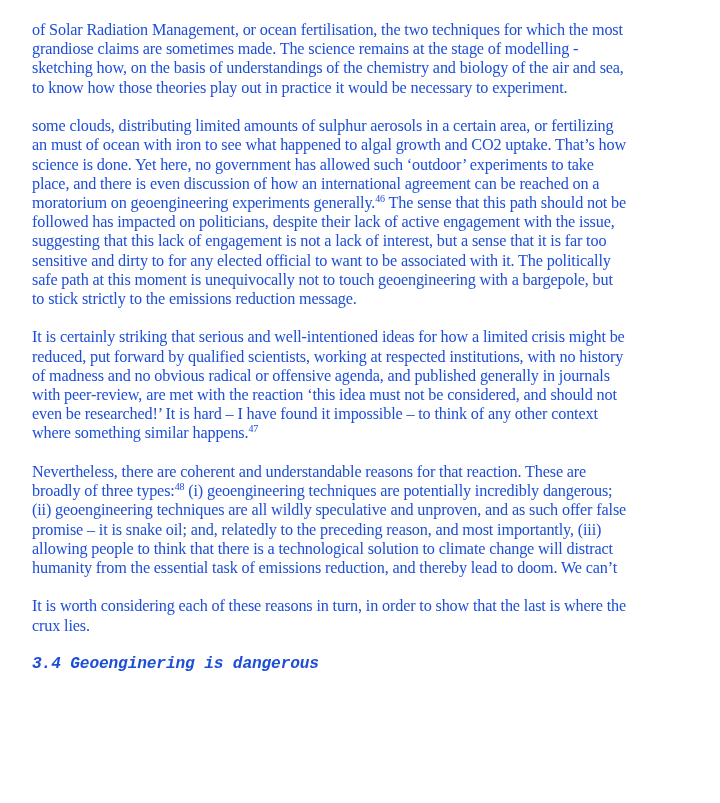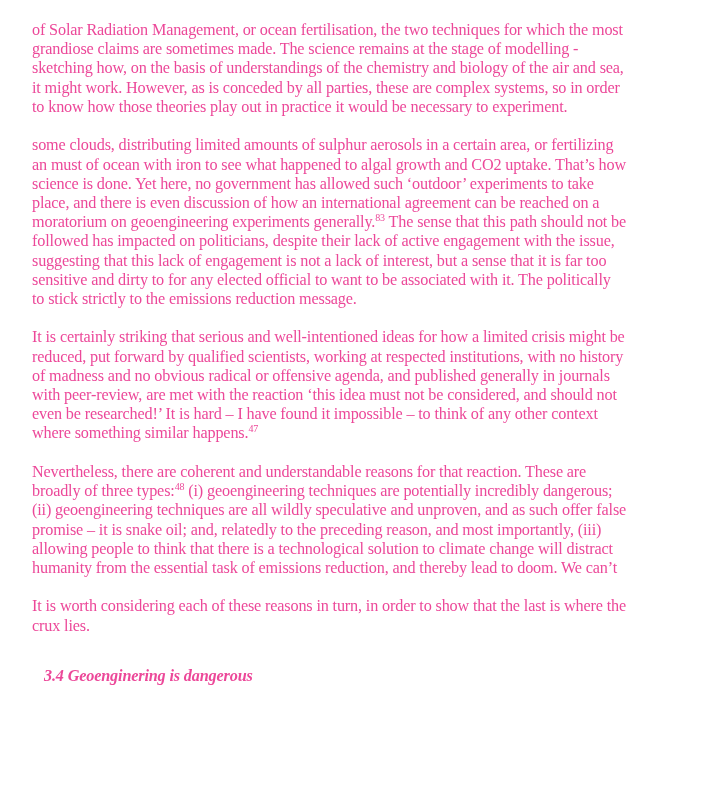--- a/index.html
+++ b/index.html
@@ -14,21 +14,21 @@
       position: relative;
     }
     .page {
       position: absolute;
       left: 32px;
       top: 21px;
       width: 660px;
       font-family: "Liberation Serif", serif;
       font-size: 16.2px;
       line-height: 19.2px;
-      color: #ec4899;
+      color: #1d4ed8;
       letter-spacing: -0.15px;
     }
     .para {
       margin: 0;
     }
     .line {
       display: block;
       white-space: nowrap;
     }
     .gap {
@@ -36,48 +36,49 @@
       height: 19.3px;
     }
     sup {
       font-size: 10px;
       line-height: 0;
       vertical-align: 6px;
     }
     .heading {
       font-weight: bold;
       font-style: italic;
-      margin: 12px;
+      margin: 0;
+      font-family: Liberation Mono, monospace;
     }
   </style>
 </head>
 <body>
 
 <div class="page">
 
   <p class="para">
     <span class="line">of Solar Radiation Management, or ocean fertilisation, the two techniques for which the most</span>
     <span class="line">grandiose claims are sometimes made. The science remains at the stage of modelling -</span>
     <span class="line">sketching how, on the basis of understandings of the chemistry and biology of the air and sea,</span>
-    <span class="line">it might work. However, as is conceded by all parties, these are complex systems, so in order</span>
     <span class="line">to know how those theories play out in practice it would be necessary to experiment.</span>
   </p>
   <span class="gap"></span>
 
   <p class="para">
     <span class="line">some clouds, distributing limited amounts of sulphur aerosols in a certain area, or fertilizing</span>
     <span class="line">an must of ocean with iron to see what happened to algal growth and CO2 uptake. That’s how</span>
     <span class="line">science is done. Yet here, no government has allowed such ‘outdoor’ experiments to take</span>
     <span class="line">place, and there is even discussion of how an international agreement can be reached on a</span>
     <span class="line">
-      <span>moratorium on geoengineering experiments generally.</span><sup>83</sup><span> The sense that this path should not be</span>
+      <span>moratorium on geoengineering experiments generally.</span><sup>46</sup><span> The sense that this path should not be</span>
     </span>
     <span class="line">followed has impacted on politicians, despite their lack of active engagement with the issue,</span>
     <span class="line">suggesting that this lack of engagement is not a lack of interest, but a sense that it is far too</span>
     <span class="line">sensitive and dirty to for any elected official to want to be associated with it. The politically</span>
+    <span class="line">safe path at this moment is unequivocally not to touch geoengineering with a bargepole, but</span>
     <span class="line">to stick strictly to the emissions reduction message.</span>
   </p>
   <span class="gap"></span>
 
   <p class="para">
     <span class="line">It is certainly striking that serious and well-intentioned ideas for how a limited crisis might be</span>
     <span class="line">reduced, put forward by qualified scientists, working at respected institutions, with no history</span>
     <span class="line">of madness and no obvious radical or offensive agenda, and published generally in journals</span>
     <span class="line">with peer-review, are met with the reaction ‘this idea must not be considered, and should not</span>
     <span class="line">even be researched!’ It is hard – I have found it impossible – to think of any other context</span>

